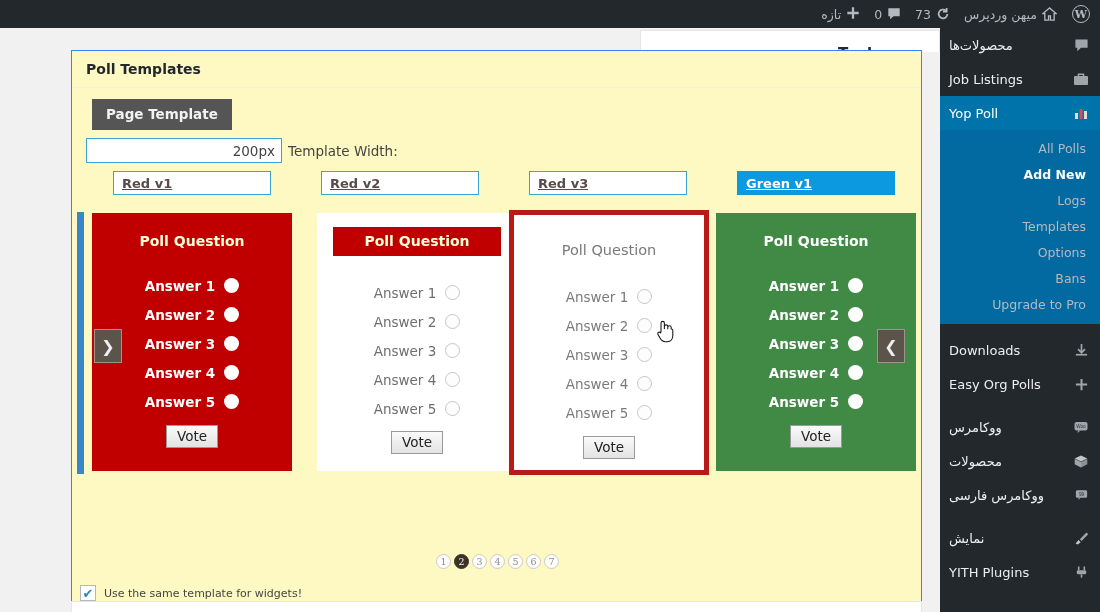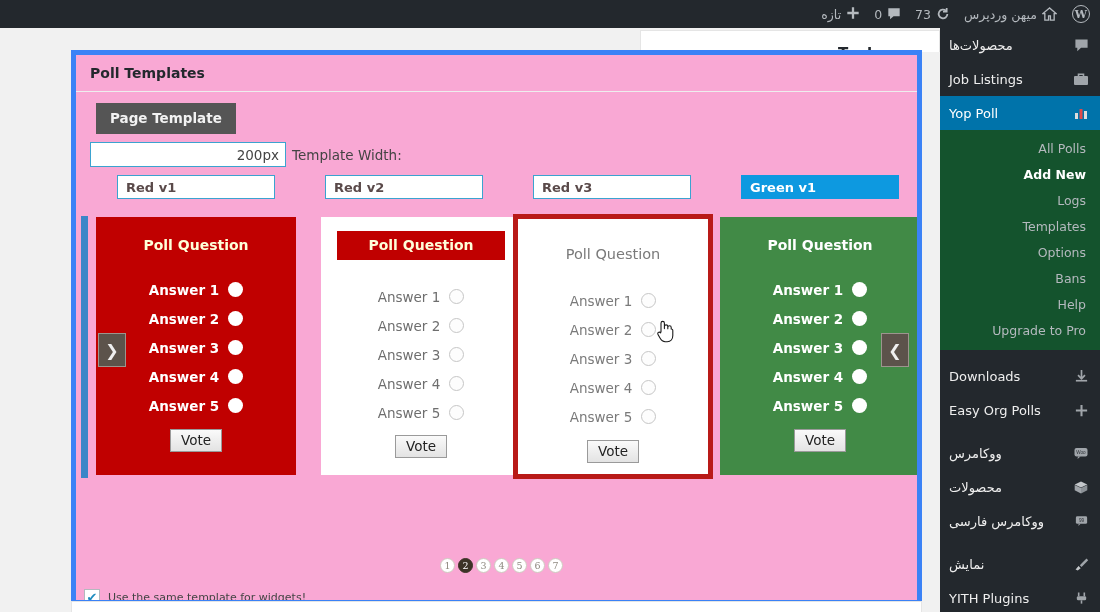--- a/index.html
+++ b/index.html
@@ -61,21 +61,21 @@
   .menu-row.active { background: #0073aa; color: #fff; position: relative; }
   .menu-row.active .m-lbl { color: #fff; font-weight: normal; }
   .menu-row.active .m-ico { color: #fff; }
   .menu-row.active::after {
     content: ""; position: absolute; left: -8px; top: 50%;
     transform: translateY(-50%);
     border-top: 8px solid transparent;
     border-bottom: 8px solid transparent;
     border-left: 8px solid #f1f1f1;
   }
-  .submenu { background: #14532d; padding: 5px 0 7px; }
+  .submenu { background: #0369a1; padding: 5px 0 7px; }
   .sub-row {
     display: block; text-align: right; padding: 5.5px 14px 5.5px 9px;
     font-size: 12.5px; color: #b4b9be; white-space: nowrap;
   }
   .sub-row.current { color: #fff; font-weight: bold; }
   .menu-sep { height: 9px; background: #23282d; }
 
   
   #ghost-panel {
     position: absolute; top: 30px; left: 640px;
@@ -86,22 +86,22 @@
   #ghost-label {
     position: absolute; right: 58px; top: 14px;
     font-size: 15px; font-weight: bold; color: #23282d;
     white-space: nowrap;
   }
 
   
   #postbox {
     position: absolute; top: 50px; left: 71px;
     width: 851px; height: 555px;
-    background: #f9a8d4;
-    border: 5px solid #3b82f6;
+    background: #fef9c3;
+    border: 1px solid #3b82f6;
     z-index: 10;
     overflow: hidden;
   }
   #postbox-head {
     height: 37px; border-bottom: 1px solid #eee;
     display: flex; align-items: center; padding: 0 14px;
   }
   #postbox-title { font-size: 14px; font-weight: bold; color: #23282d; }
 
   
@@ -132,20 +132,21 @@
     display: flex; gap: 0; padding: 12px 0 0 0;
     position: relative; height: 40px;
   }
   .name-btn {
     position: absolute; top: 8px;
     height: 24px; border: 1px solid #3ba3d0;
     background: #fff; color: #5a4a4a;
     font-size: 13px; font-weight: bold;
     display: flex; align-items: center;
     padding-left: 8px;
+    text-decoration: underline;
   }
   .name-btn.selected { background: #0d99e0; border-color: #0d99e0; color: #fff; }
 
   
   #carousel {
     position: relative; margin-top: 6px; height: 275px;
   }
   #blue-rail {
     position: absolute; left: 5px; top: 3px;
     width: 7px; height: 262px; background: #3b86c8;
@@ -352,21 +353,20 @@
     </div>
   </div>
 
   <div class="submenu">
     <div class="sub-row">All Polls</div>
     <div class="sub-row current">Add New</div>
     <div class="sub-row">Logs</div>
     <div class="sub-row">Templates</div>
     <div class="sub-row">Options</div>
     <div class="sub-row">Bans</div>
-    <div class="sub-row">Help</div>
     <div class="sub-row">Upgrade to Pro</div>
   </div>
 
   <div class="menu-sep"></div>
 
   <div>
     <div class="menu-row">
       <span class="m-ico">
         <svg width="15" height="15" viewBox="0 0 16 16">
             <path d="M8 1v9M4.3 6.6L8 10.5l3.7-3.9" fill="none" stroke="#a0a5aa" stroke-width="1.8"></path>

